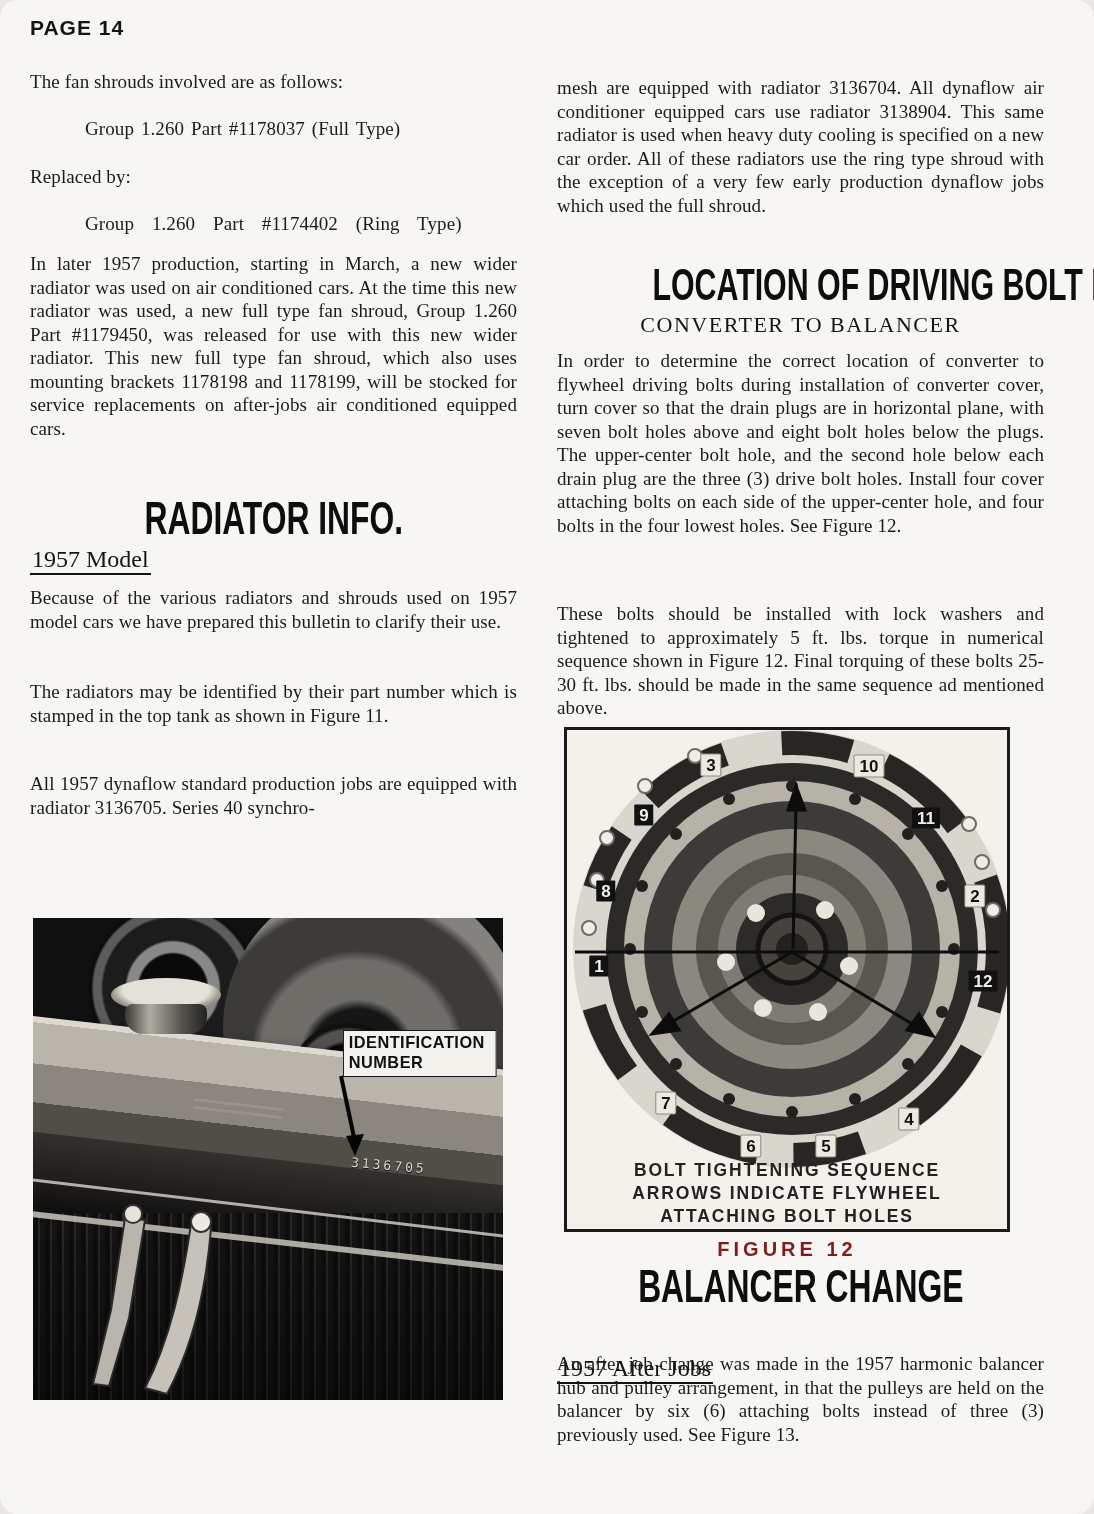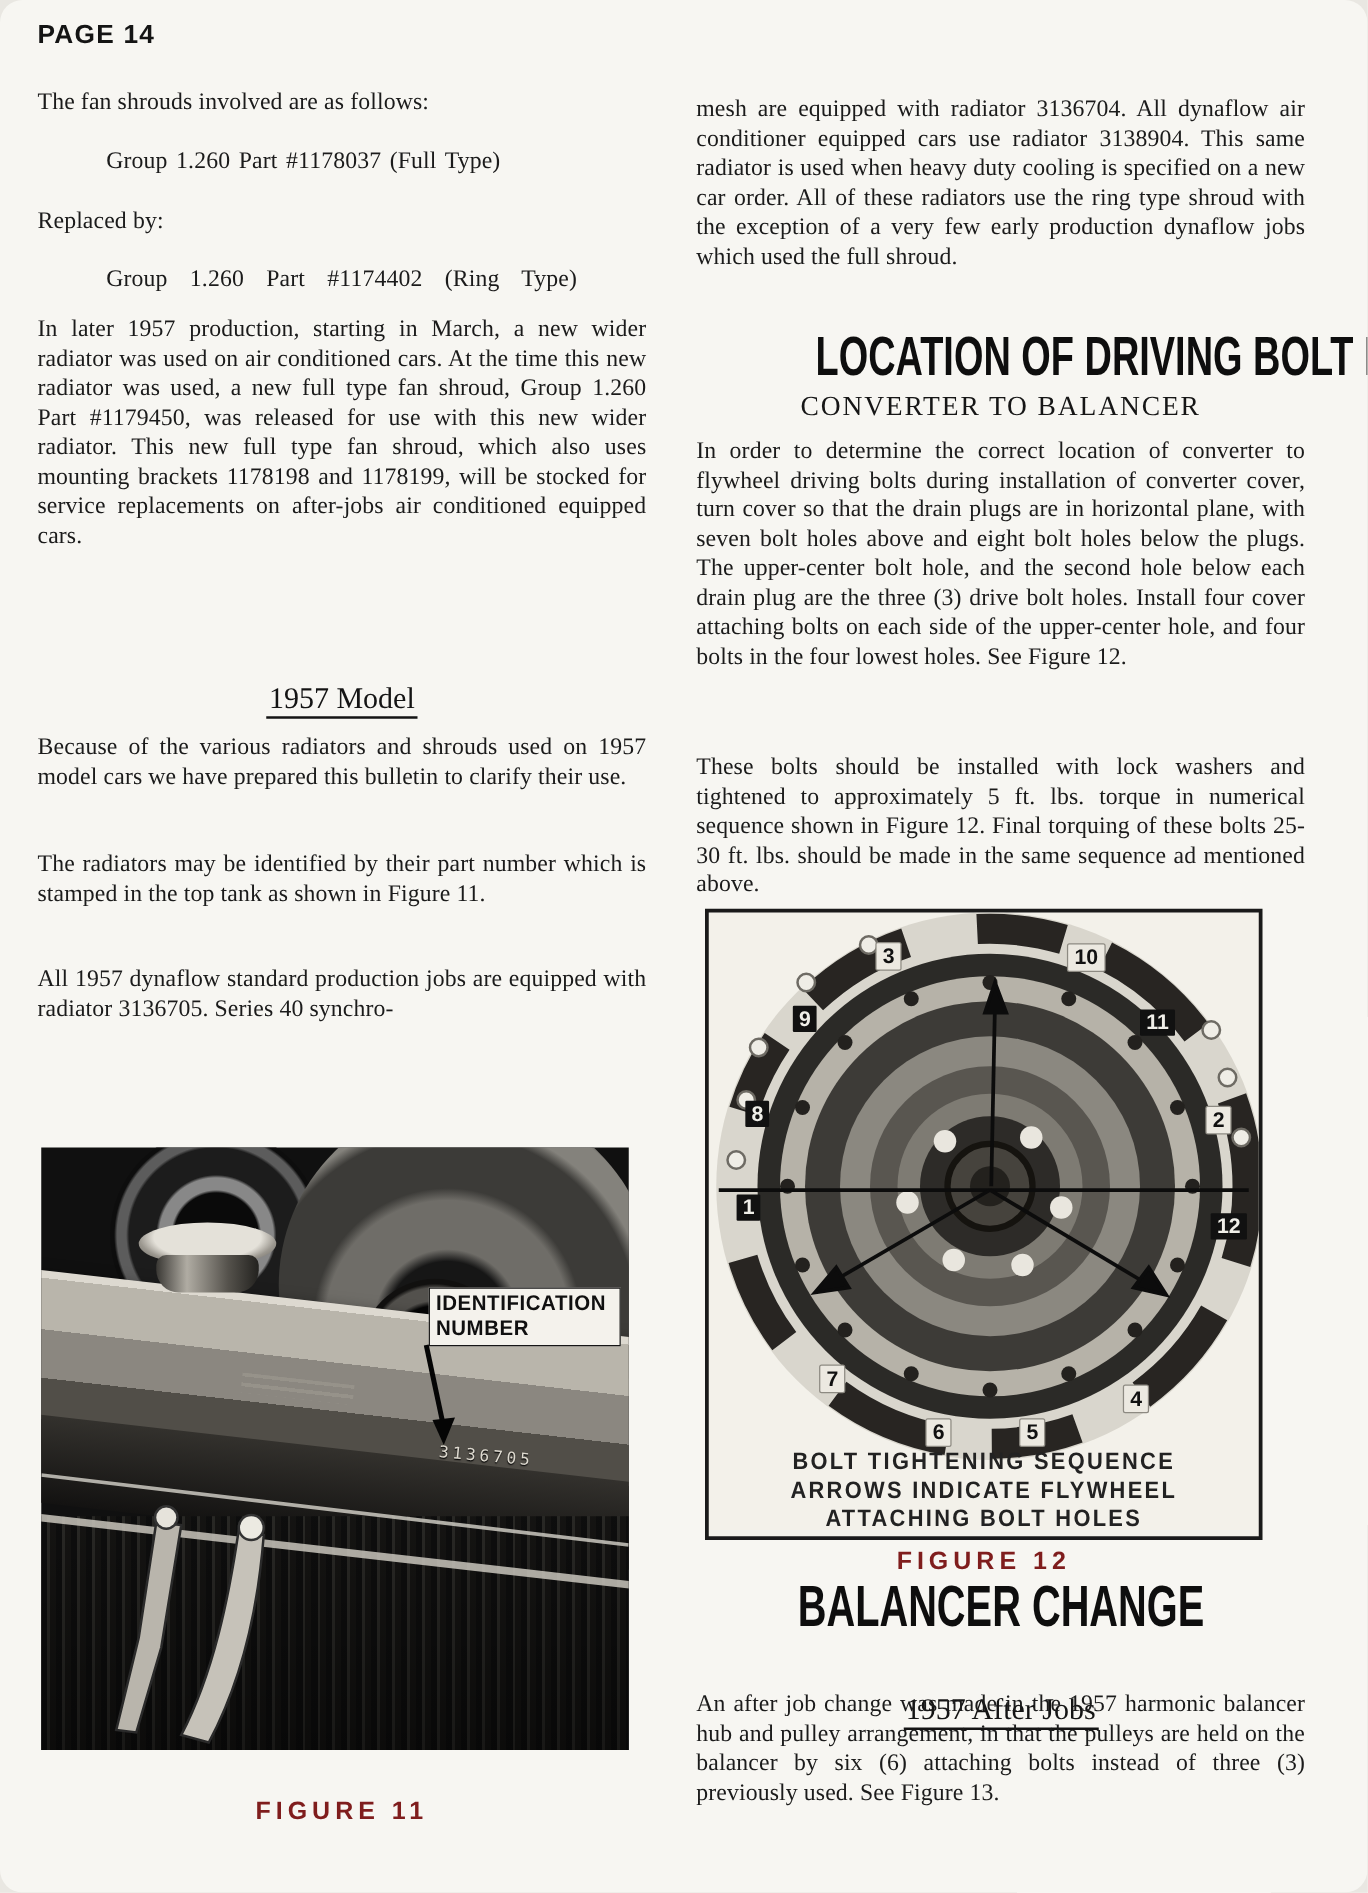--- a/index.html
+++ b/index.html
@@ -17,21 +17,21 @@
   .page-num{
     font-family:"Liberation Sans", sans-serif; font-weight:700;
     font-size:21px; letter-spacing:1px; color:#141414;
   }
   .big-head{
     font-family:"Liberation Sans", sans-serif; font-weight:700;
     color:#0e0e0e; white-space:nowrap; text-align:center; width:100%;
   }
   .big-head>span{display:inline-block; transform:scaleX(.74) scaleY(1.08); transform-origin:center;}
   .sub-head{
-    font-size:24px; text-align:center; width:100%; color:#141414;
+    font-size:24px; text-align:left; width:100%; color:#141414;
   }
   .sub-head>span{border-bottom:2.5px solid #141414; padding:0 2px 1px;}
   .serif-caps{
     font-size:22px; letter-spacing:1.5px; text-align:center; width:100%; color:#161616;
   }
   .fig-label{
     font-family:"Liberation Sans", sans-serif; font-weight:700;
     font-size:20px; letter-spacing:4px; text-align:center; color:#7f1d1d;
   }
   .indent{padding-left:55px;}
@@ -130,20 +130,21 @@
   <div class="abs body-text" style="left:30px; top:70px; width:487px; text-align:left;">The fan shrouds involved are as follows:</div>
 
   <div class="abs body-text indent" style="left:30px; top:117px; width:487px; text-align:left; word-spacing:2px;">Group 1.260 Part #1178037 (Full Type)</div>
 
   <div class="abs body-text" style="left:30px; top:165px; width:487px; text-align:left;">Replaced by:</div>
 
   <div class="abs body-text indent" style="left:30px; top:212px; width:487px; text-align:left; word-spacing:13px;">Group 1.260 Part #1174402 (Ring Type)</div>
 
   <div class="abs body-text" style="left:30px; top:252px; width:487px;">In later 1957 production, starting in March, a new wider radiator was used on air conditioned cars. At the time this new radiator was used, a new full type fan shroud, Group 1.260 Part #1179450, was released for use with this new wider radiator. This new full type fan shroud, which also uses mounting brackets 1178198 and 1178199, will be stocked for service replacements on after-jobs air conditioned equipped cars.</div>
 
+  <div class="abs big-head" style="left:30px; top:494px; width:487px; font-size:43px;"><span>RADIATOR INFO.</span></div>
 
   <div class="abs sub-head" style="left:30px; top:546px; width:487px;"><span>1957 Model</span></div>
 
   <div class="abs body-text" style="left:30px; top:586px; width:487px;">Because of the various radiators and shrouds used on 1957 model cars we have prepared this bulletin to clarify their use.</div>
 
   <div class="abs body-text" style="left:30px; top:680px; width:487px;">The radiators may be identified by their part number which is stamped in the top tank as shown in Figure 11.</div>
 
   <div class="abs body-text" style="left:30px; top:772px; width:487px;">All 1957 dynaflow standard production jobs are equipped with radiator 3136705. Series 40 synchro-</div>
 
   <div class="abs fig11">
@@ -171,21 +172,20 @@
     <div class="callout">
       <div>IDENTIFICATION</div>
       <div>NUMBER</div>
     </div>
     <svg class="abs" style="left:0;top:0;" width="470" height="482">
       <line x1="308" y1="158" x2="322" y2="224" stroke="#050505" stroke-width="4"></line>
       <polygon points="322,238 313,218 331,216" fill="#050505"></polygon>
     </svg>
   </div>
 
-  <div class="abs fig-label" style="left:30px; top:1438px; width:487px;">FIGURE 11</div>
 
   <div class="abs body-text" style="left:557px; top:76px; width:487px;">mesh are equipped with radiator 3136704. All dynaflow air conditioner equipped cars use radiator 3138904. This same radiator is used when heavy duty cooling is specified on a new car order. All of these radiators use the ring type shroud with the exception of a very few early production dynaflow jobs which used the full shroud.</div>
 
   <div class="abs big-head" style="left:557px; top:262px; width:487px; font-size:41px;"><span>LOCATION OF DRIVING BOLT HOLES</span></div>
 
   <div class="abs serif-caps" style="left:557px; top:312px; width:487px;">CONVERTER TO BALANCER</div>
 
   <div class="abs body-text" style="left:557px; top:349px; width:487px;">In order to determine the correct location of converter to flywheel driving bolts during installation of converter cover, turn cover so that the drain plugs are in horizontal plane, with seven bolt holes above and eight bolt holes below the plugs. The upper-center bolt hole, and the second hole below each drain plug are the three (3) drive bolt holes. Install four cover attaching bolts on each side of the upper-center hole, and four bolts in the four lowest holes. See Figure 12.</div>
 
   <div class="abs body-text" style="left:557px; top:602px; width:487px;">These bolts should be installed with lock washers and tightened to approximately 5 ft. lbs. torque in numerical sequence shown in Figure 12. Final torquing of these bolts 25-30 ft. lbs. should be made in the same sequence ad mentioned above.</div>

